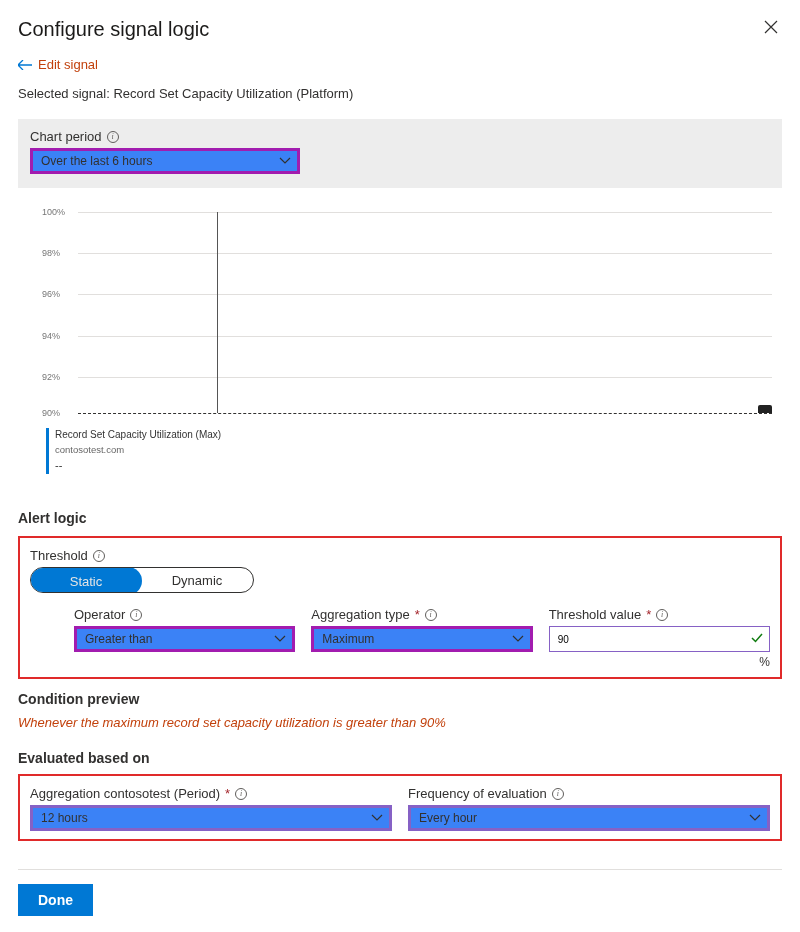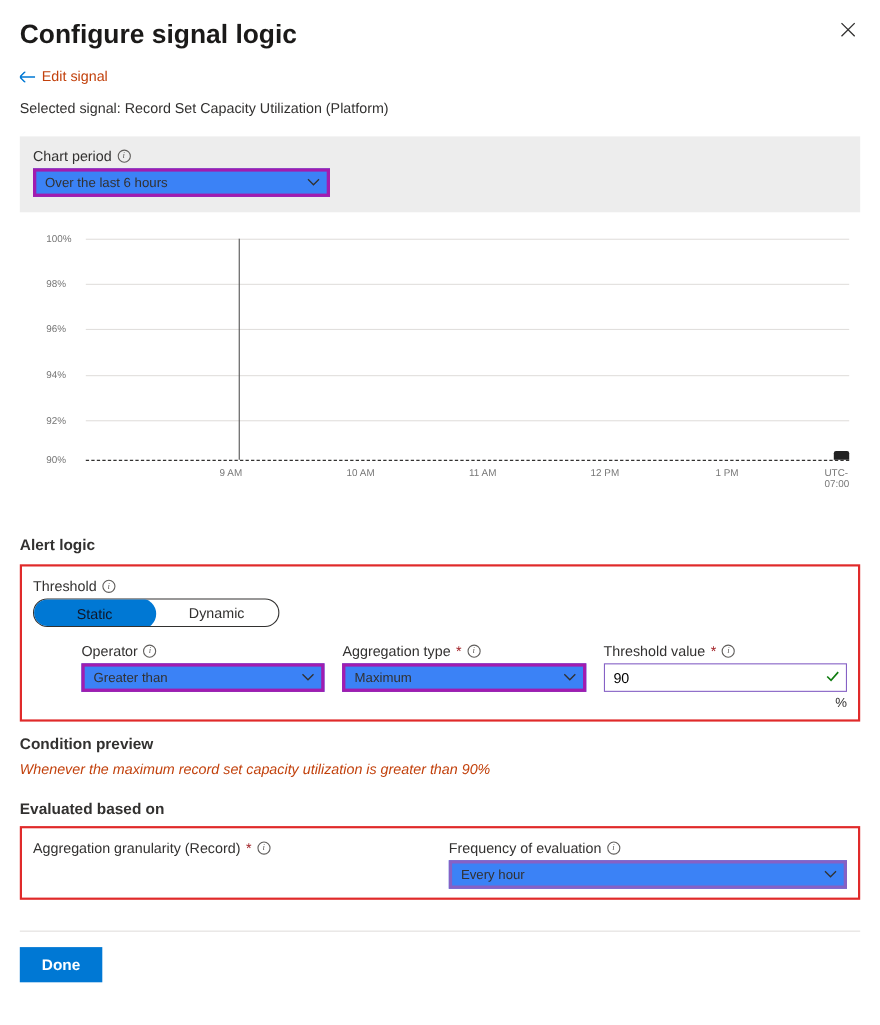--- a/index.html
+++ b/index.html
@@ -5,21 +5,21 @@
     * { box-sizing: border-box; margin: 0; padding: 0; }
     body {
       font-family: "Segoe UI", -apple-system, BlinkMacSystemFont, sans-serif;
       font-size: 13px;
       color: #323130;
       background: #fff;
       padding: 18px;
       width: 800px;
     }
     .header { display: flex; justify-content: space-between; align-items: flex-start; margin-bottom: 16px; }
-    .title { font-size: 24px; font-weight: 700; color: #1b1a19; }
+    .title { font-size: 20px; font-weight: 400; color: #1b1a19; }
     .close-x { font-size: 18px; color: #323130; cursor: pointer; line-height: 1; padding: 2px 4px; }
 
     .back-link { color: #c2410c; font-size: 13px; margin-bottom: 14px; display: flex; align-items: center; gap: 6px; cursor: pointer; }
     .back-arrow { display: inline-block; }
 
     .selected-signal { font-size: 13px; margin-bottom: 18px; }
     .selected-signal .sig-label { font-weight: 400; }
     .selected-signal .sig-value { font-weight: 400; }
 
     .chart-period-box { background: #ededed; padding: 10px 12px 14px 12px; margin-bottom: 18px; }
@@ -49,28 +49,28 @@
     .legend-sub { color: #666; font-size: 9.5px; }
     .legend-val { font-size: 11px; margin-top: 2px;}
 
     .section-title { font-size: 14px; font-weight: 600; margin-top: 22px; margin-bottom: 10px; }
     .section-subtitle { font-size: 14px; font-weight: 600; margin-bottom: 8px; }
 
     .hl-box { border: 2px solid #e02a2a; padding: 10px 10px 8px 10px; margin-bottom: 12px; }
 
     .toggle-group { display: inline-flex; border: 1px solid #323130; border-radius: 14px; overflow: hidden; height: 26px; margin-bottom: 14px;}
     .toggle-opt { width: 112px; display: flex; align-items: center; justify-content: center; font-size: 13px; cursor: pointer; }
-    .toggle-opt.active { background: #0078d4; color: #0f172a; border-radius: 14px; margin: -1px; height: 28px; }
+    .toggle-opt.active { background: #0078d4; color: #e5e5e5; border-radius: 14px; margin: -1px; height: 28px; }
 
     .row-3 { display: flex; gap: 16px; padding-left: 44px; }
     .col { flex: 1; display: flex; flex-direction: column; }
     .col .select, .col .text-input { width: 100%; }
 
     .text-input-wrap { position: relative; }
-    .text-input { background: #fff; border: 1px solid #8a8886; height: 26px; padding: 0 26px 0 8px; font-size: 13px; width: 100%; }
+    .text-input { background: #fff; border: 1px solid #8a8886; height: 26px; padding: 0 26px 0 8px; font-size: 10px; width: 100%; }
     .text-input.valid { border-color: #8661c5; }
     .input-check { position: absolute; right: 6px; top: 5px; color: #107c10; }
     .unit-suffix { text-align: right; font-size: 12px; color: #323130; margin-top: 3px;}
 
     .preview-text { font-style: italic; color: #c2410c; font-size: 13px; margin-bottom: 20px;}
 
     .row-2 { display: flex; gap: 16px; }
     .row-2 .col { flex: 1; }
 
     .purple-select { border-color: #8661c5; }
@@ -142,30 +142,27 @@
       </div>
     <div class="y-grid" style="top:80%">
         <span>92%</span>
       </div>
     <div class="y-grid y-dash" style="top:97.5%; left:36px;">
         <span>90%</span>
       </div>
     <div class="chart-vline" style="left: calc(36px + 19%);"></div>
     <div class="chart-bar"></div>
   </div>
-  <div class="x-axis">
-    <div class="x-tick" style="left:19%">9 AM</div>
-    <div class="x-tick" style="left:36%">10 AM</div>
-    <div class="x-tick" style="left:52%">11 AM</div>
-    <div class="x-tick" style="left:68%">12 PM</div>
-    <div class="x-tick" style="left:84%">1 PM</div>
-    <div class="x-tick right" style="left:100%">UTC-07:00</div>
-  </div>
   <div class="legend-row">
     <div class="legend-bar"></div>
+    <div class="legend-text">
+      <div>Record Set Capacity Utilization (Max)</div>
+      <div class="legend-sub">contosotest.com</div>
+      <div class="legend-val">--</div>
+    </div>
   </div>
 </div>
 
 
 <div class="section-title">Alert logic</div>
 
 <div class="hl-box">
   <div class="field-label">
     <span>Threshold</span>
     <span class="info-icon">i</span>
@@ -226,23 +223,31 @@
 
 <div class="section-subtitle">Condition preview</div>
 <div class="preview-text">Whenever the maximum record set capacity utilization is greater than 90%</div>
 
 <div class="section-subtitle">Evaluated based on</div>
 
 <div class="hl-box">
   <div class="row-2">
     <div class="col">
       <div class="field-label">
-        <span>Aggregation granularity (Record)</span>
+        <span>Aggregation contosotest (Period)</span>
         <span class="required">*</span>
         <span class="info-icon">i</span>
+      </div>
+      <div class="select purple-select">
+        <span>12 hours</span>
+        <span class="select-chevron">
+          <svg width="12" height="8" viewBox="0 0 12 8">
+              <path d="M1 1 L6 6 L11 1" stroke="#323130" stroke-width="1.2" fill="none"></path>
+            </svg>
+        </span>
       </div>
     </div>
     <div class="col">
       <div class="field-label">
         <span>Frequency of evaluation</span>
         <span class="info-icon">i</span>
       </div>
       <div class="select purple-select">
         <span>Every hour</span>
         <span class="select-chevron">

